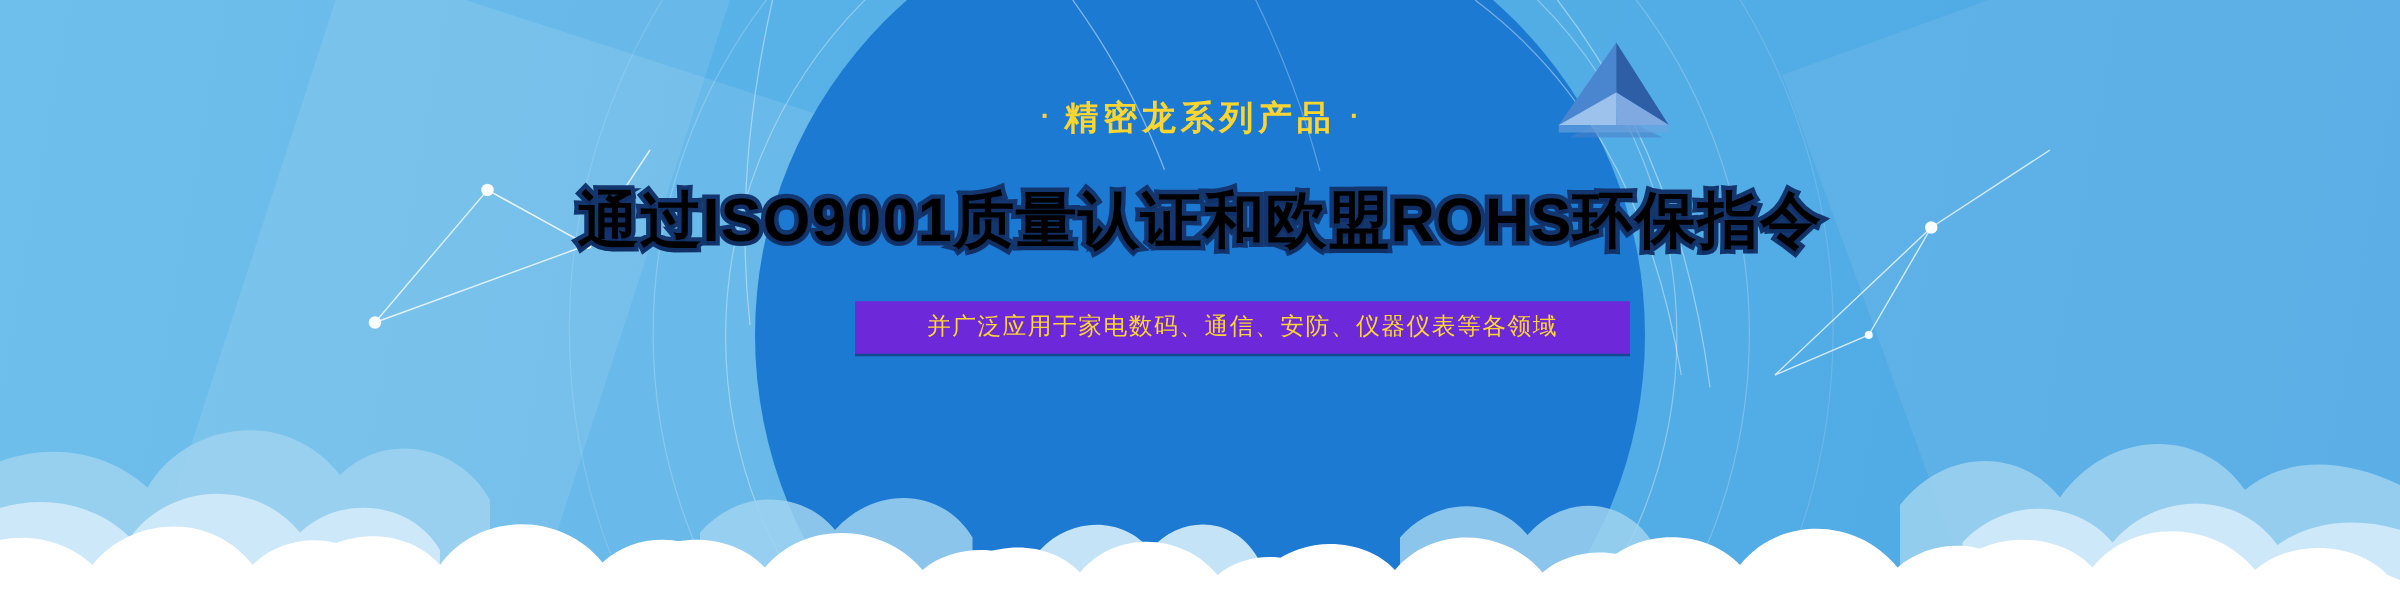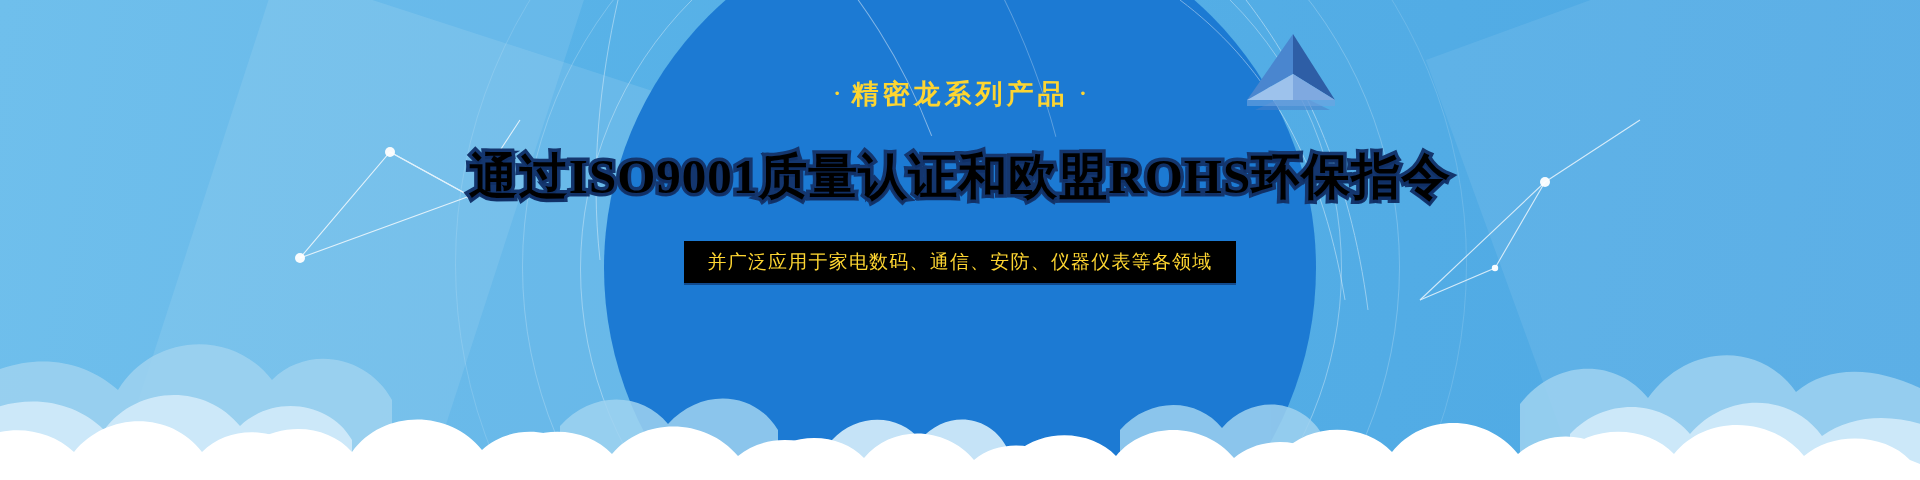--- a/index.html
+++ b/index.html
@@ -6,21 +6,21 @@
   html, body {
     margin: 0;
     padding: 0;
     background: #ffffff;
   }
   #banner {
     position: relative;
     width: 1920px;
     height: 480px;
     overflow: hidden;
-    font-family: Liberation Serif, serif;
+    font-family: Liberation Sans, sans-serif;
     background: #5cb4e8;
   }
 
   
   .bg-base {
     position: absolute;
     inset: 0;
     background: linear-gradient(100deg, #5fb8ea 0%, #55afe6 45%, #4fa9e4 100%);
   }
 
@@ -143,23 +143,23 @@
     paint-order: stroke fill;
     text-shadow: 0 3px 0 rgba(10,40,90,0.45);
     white-space: nowrap;
   }
 
   .subbar {
     position: absolute;
     left: 50%;
     margin-left: -276px;
     top: 241px;
-    width: 552px;
+    width: 620px;
     height: 42px;
-    background: #000000;
+    background: #6d28d9;
     box-shadow: 0 2px 0 rgba(9,35,86,0.55);
   }
   .subbar-text {
     display: block;
     line-height: 42px;
     font-size: 19px;
     color: #fdd531;
     letter-spacing: 1.2px;
     white-space: nowrap;
   }

